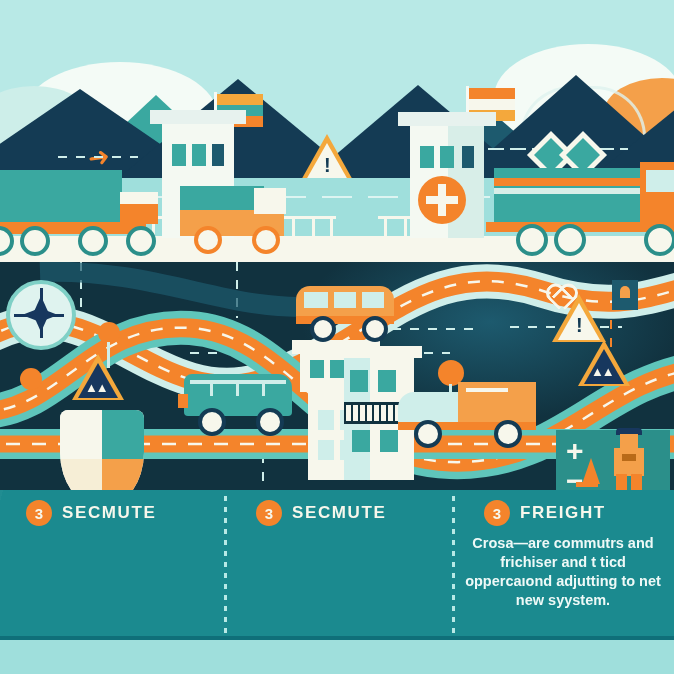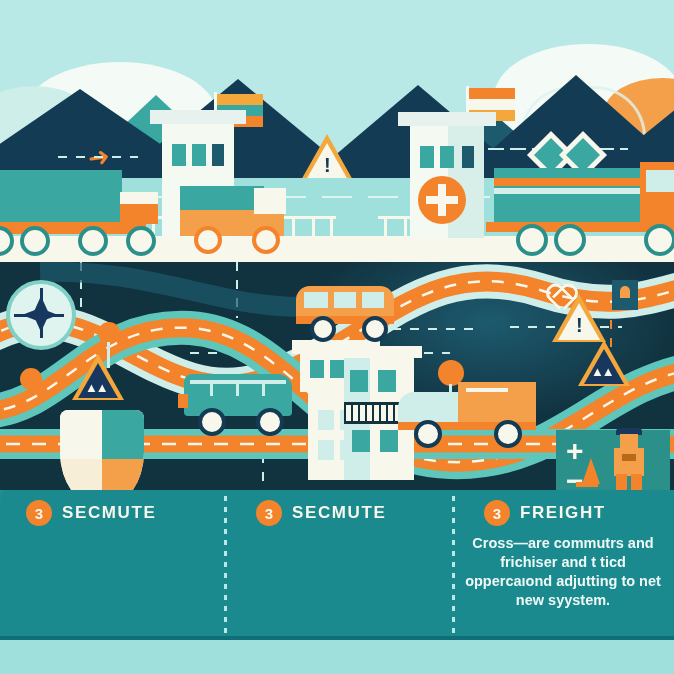--- a/index.html
+++ b/index.html
@@ -415,17 +415,17 @@
       <div class="badge">3</div>
       <div class="col-title">SECMUTE</div>
     </div>
   </div>
 
   <div class="col" style="left:456px;width:218px;">
     <div class="col-head" style="left:28px;">
       <div class="badge">3</div>
       <div class="col-title">FREIGHT</div>
     </div>
-    <div class="col-body c3b">Cross—are commutrs and frichiser and t ticd oppercaıond adjutting to net new syystem.</div>
+    <div class="col-body c3b">Crosa—are commutrs and frichiser and t ticd oppercaıond adjutting to net new syystem.</div>
   </div>
 
 
 </div>
 
 </body></html>

